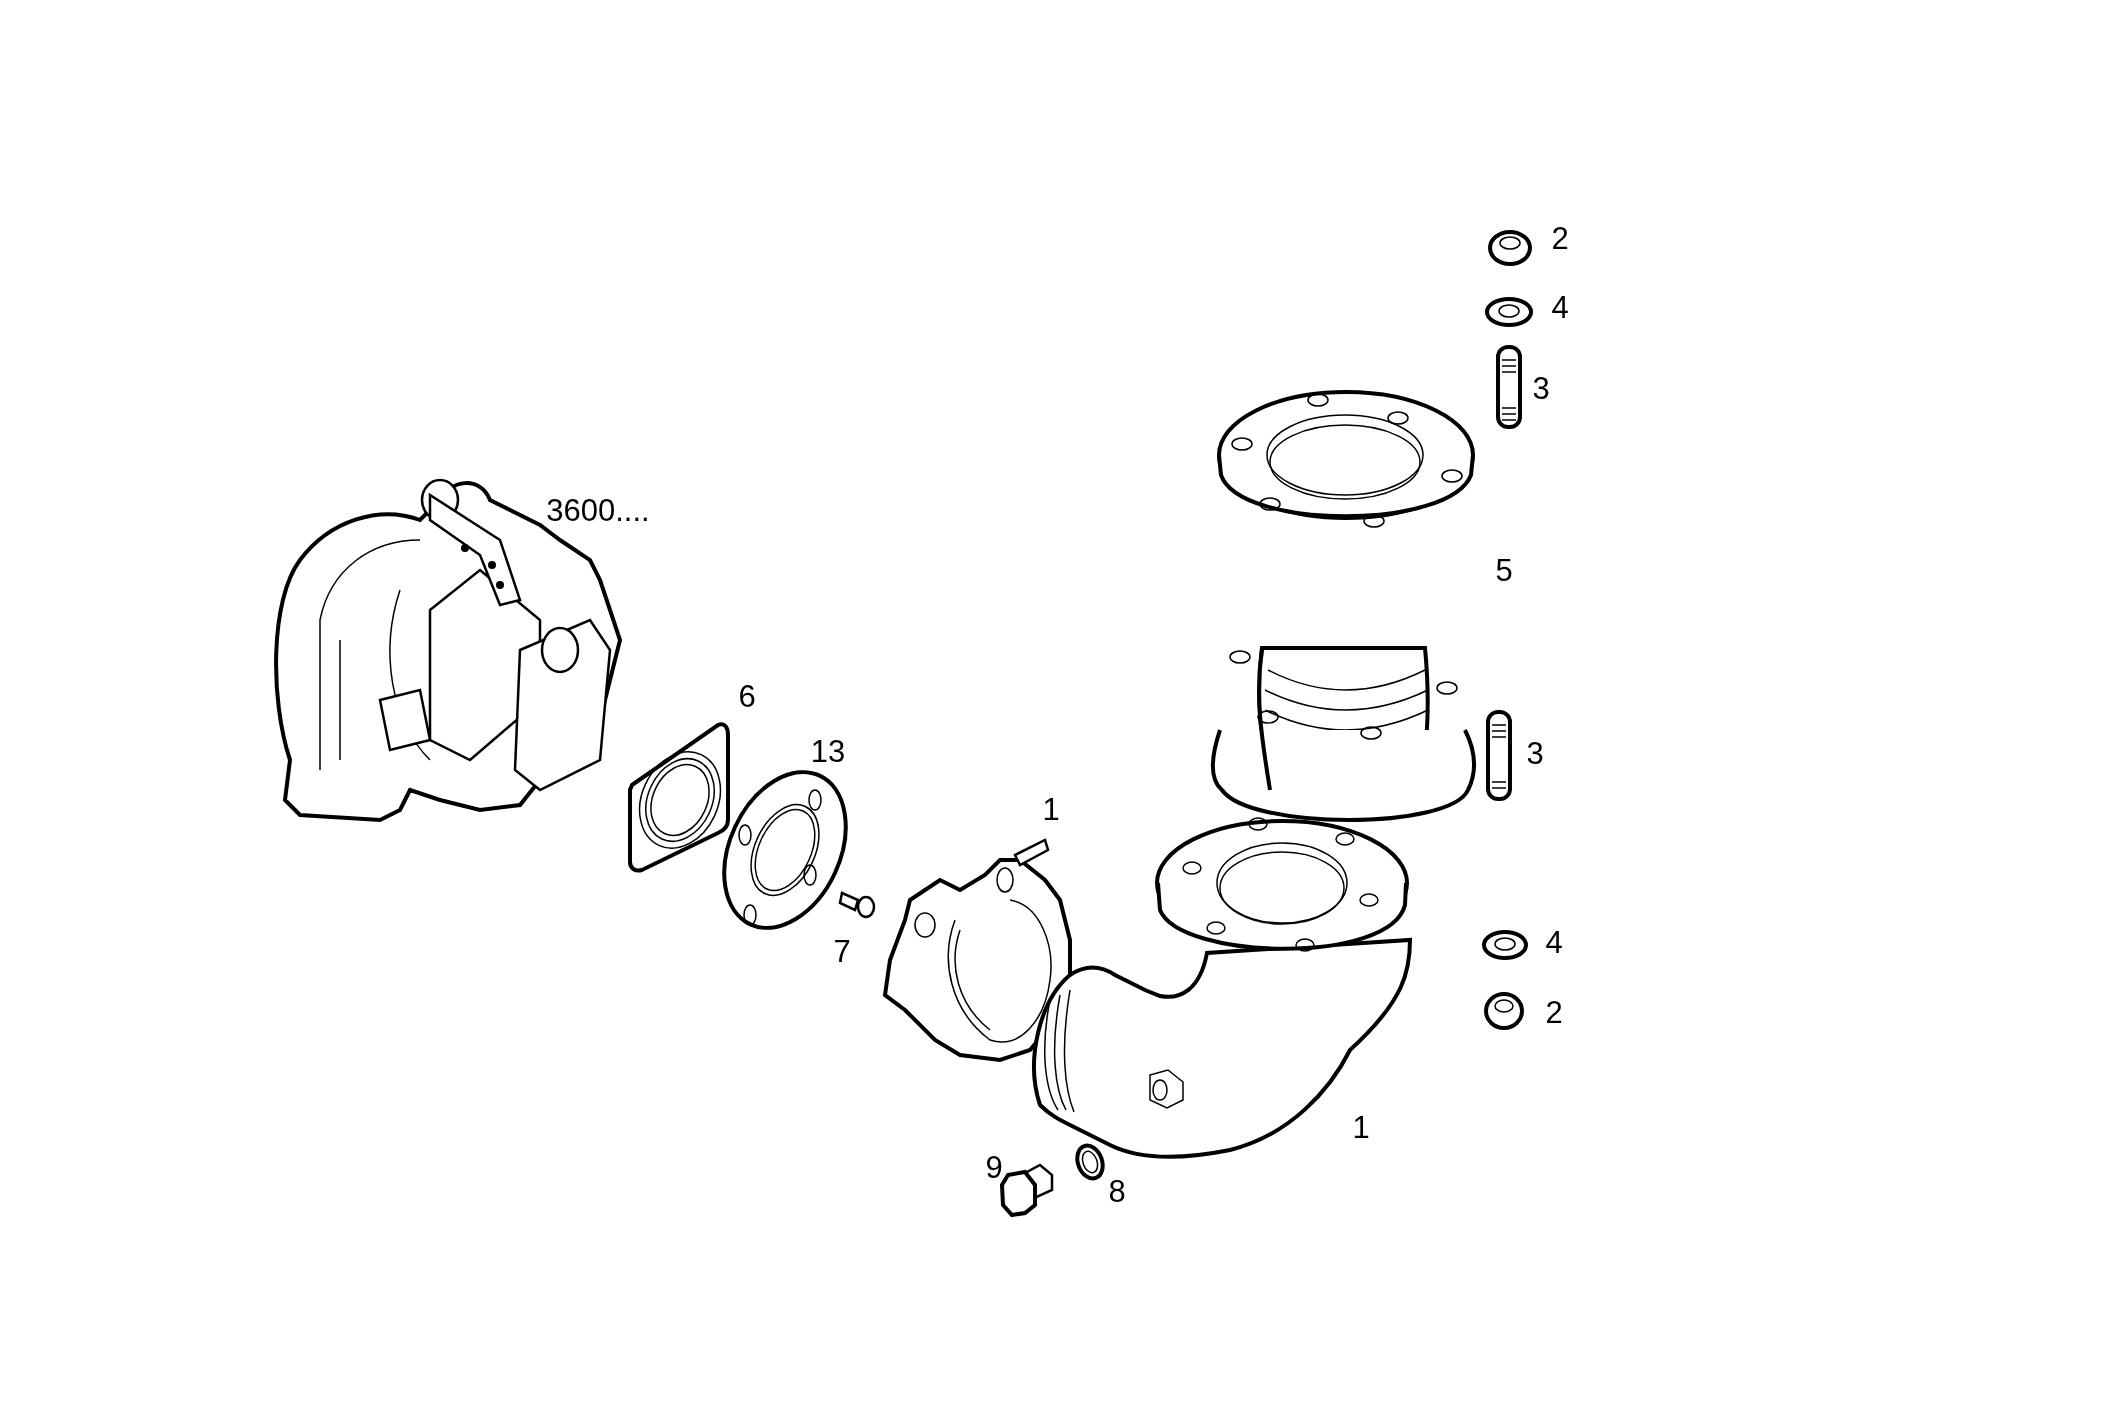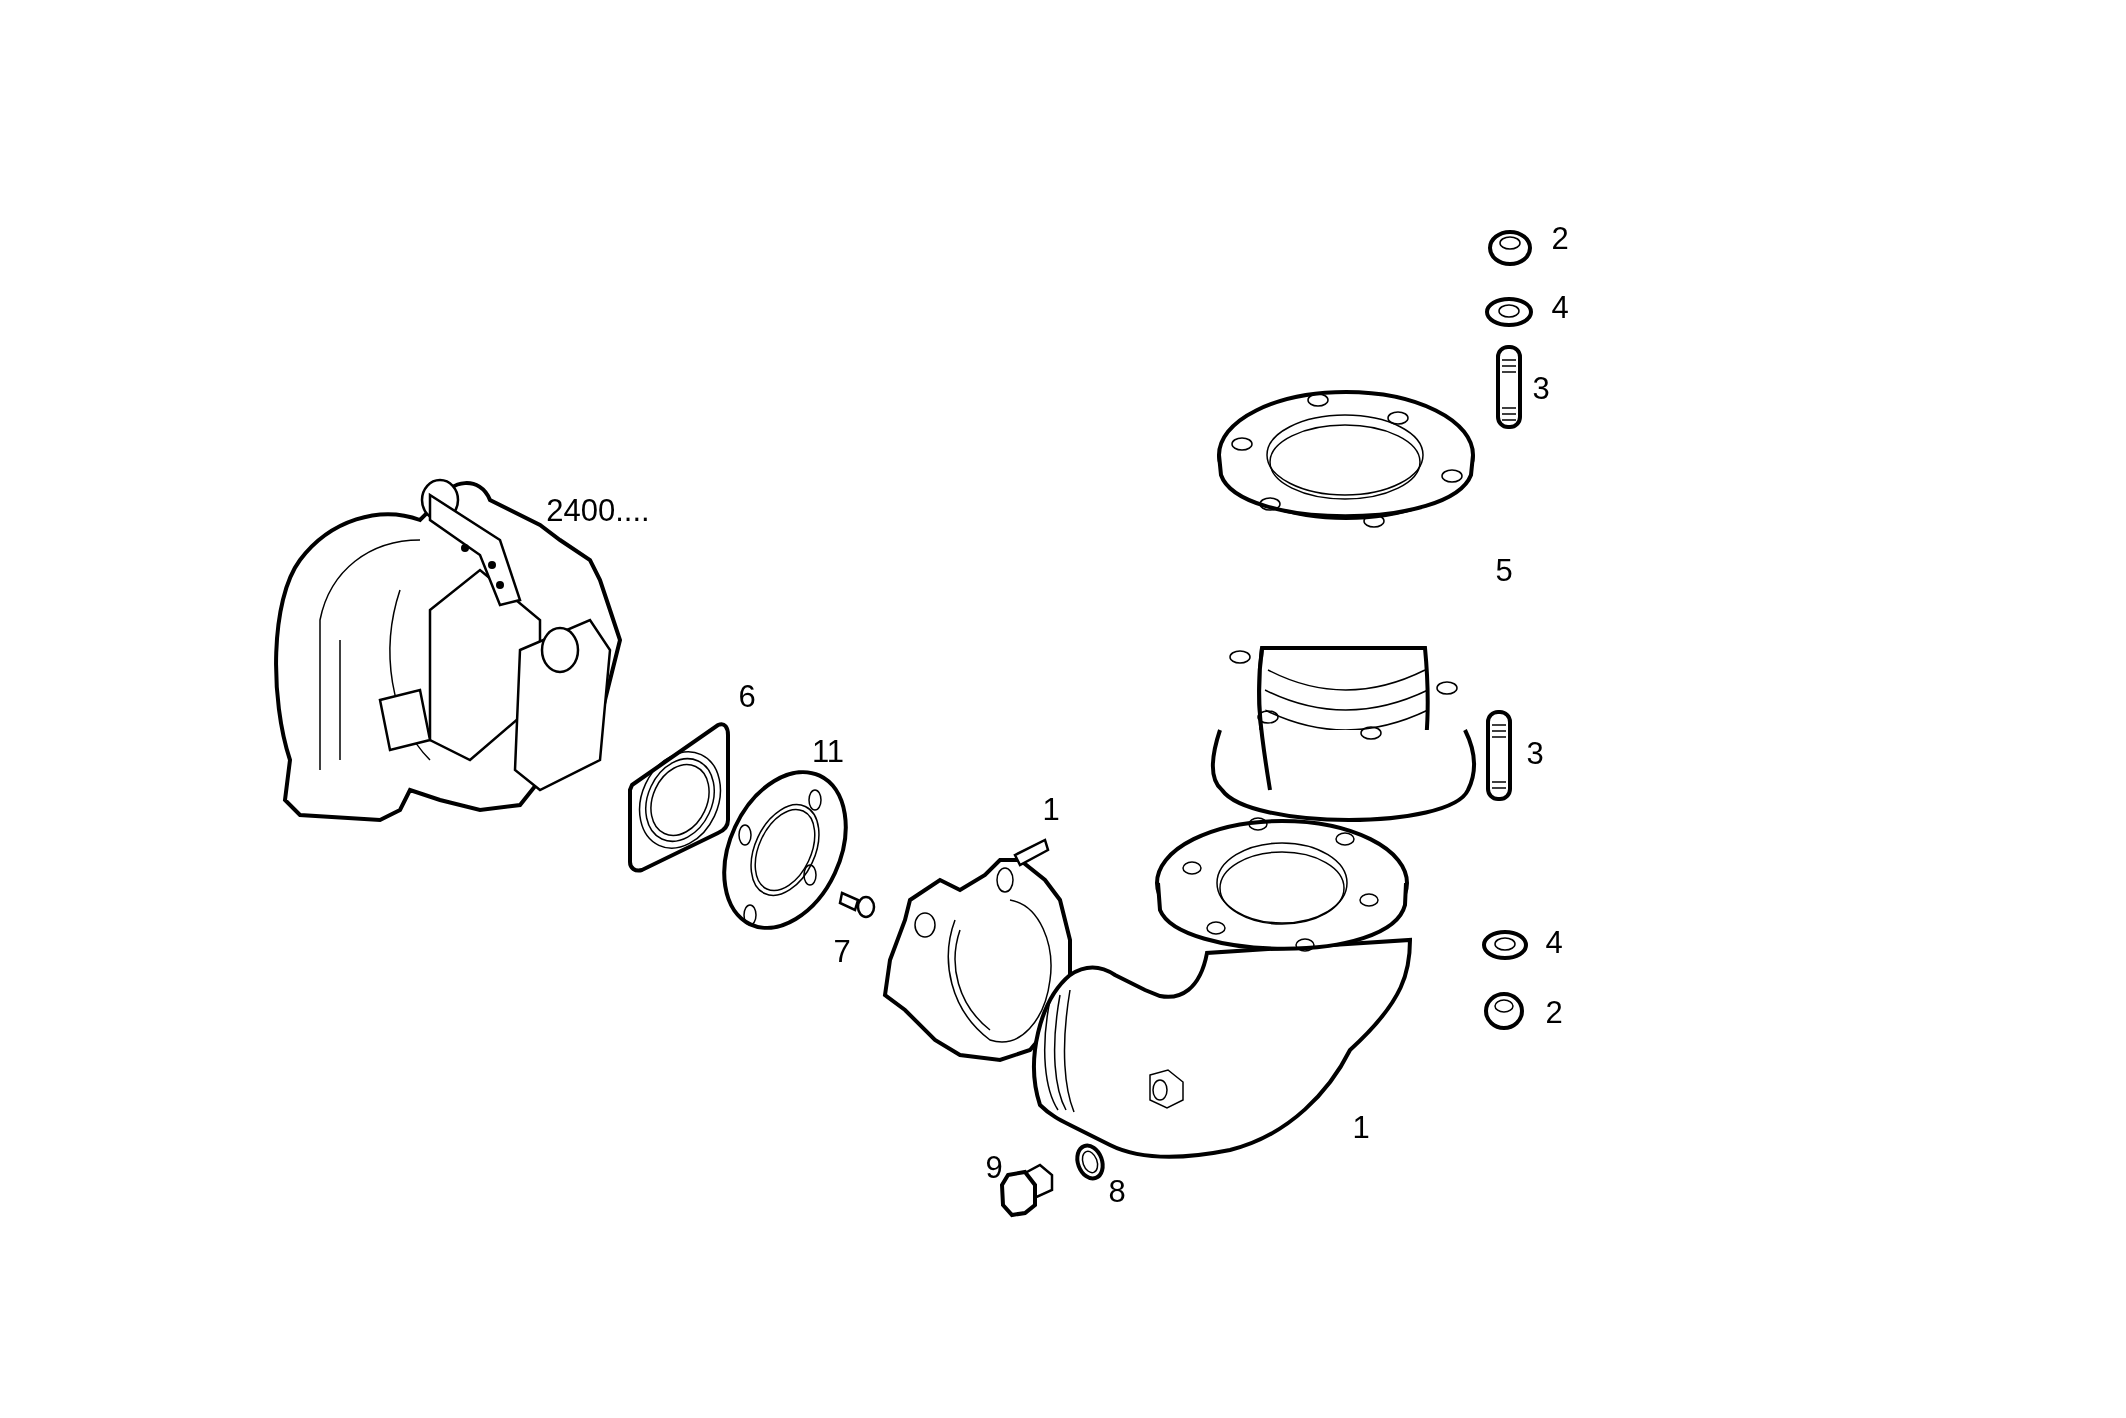--- a/index.html
+++ b/index.html
@@ -141,27 +141,27 @@
   <g>
     <ellipse class="thick" cx="1505" cy="945" rx="21" ry="13"></ellipse>
     <ellipse class="thin" cx="1505" cy="944" rx="10" ry="6"></ellipse>
   </g>
   <g>
     <ellipse class="thick" cx="1504" cy="1011" rx="18" ry="17"></ellipse>
     <ellipse class="thin" cx="1504" cy="1006" rx="9" ry="6"></ellipse>
   </g>
 </svg>
 
-<div class="lbl" style="left:598px;top:510px">2400....</div>
+<div class="lbl" style="left:598px;top:510px">3600....</div>
 <div class="lbl" style="left:1560px;top:238px">2</div>
 <div class="lbl" style="left:1560px;top:307px">4</div>
 <div class="lbl" style="left:1541px;top:388px">3</div>
 <div class="lbl" style="left:1504px;top:570px">5</div>
 <div class="lbl" style="left:747px;top:696px">6</div>
-<div class="lbl" style="left:828px;top:751px">11</div>
+<div class="lbl" style="left:828px;top:751px">13</div>
 <div class="lbl" style="left:1535px;top:753px">3</div>
 <div class="lbl" style="left:1051px;top:809px">1</div>
 <div class="lbl" style="left:1554px;top:942px">4</div>
 <div class="lbl" style="left:842px;top:951px">7</div>
 <div class="lbl" style="left:1554px;top:1012px">2</div>
 <div class="lbl" style="left:1361px;top:1127px">1</div>
 <div class="lbl" style="left:994px;top:1167px">9</div>
 <div class="lbl" style="left:1117px;top:1191px">8</div>
 
 </body></html>

